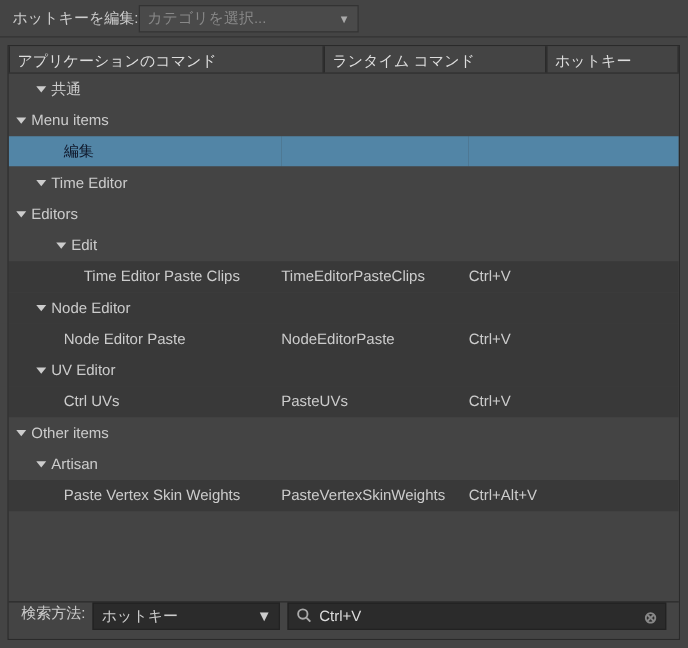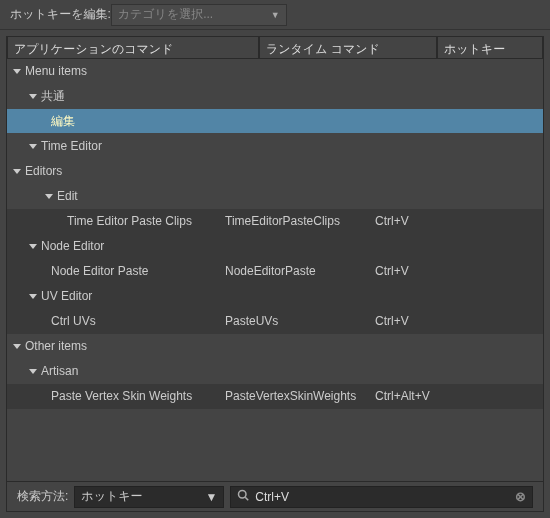--- a/index.html
+++ b/index.html
@@ -20,26 +20,26 @@
 
   .tree{flex:1;background:#444;overflow:hidden;}
   .row{display:flex;align-items:center;height:25px;border-bottom:1px solid rgba(0,0,0,0);}
   .row .cell1{width:218px;display:flex;align-items:center;height:100%;}
   .row .cell2{width:150px;display:flex;align-items:center;height:100%;color:#ccc;}
   .row .cell3{flex:1;display:flex;align-items:center;height:100%;color:#ccc;}
 
   .dark{background:#393939;}
   .light{background:#444;}
   .sel .cell1,.sel .cell2,.sel .cell3{background:#5285a6;}
-  .sel .cell1{color:#fef9c3;}
+  .sel .cell1{color:#0f172a;}
 
   .tri{display:inline-block;width:0;height:0;margin-right:4px;}
   .tri.down{border-left:4px solid transparent;border-right:4px solid transparent;border-top:5px solid #ccc;}
 
-  .bottom{display:flex;align-items:center;height:30px;padding:0 10px;gap:6px;border-top:1px solid #2a2a2a;background:#444;}
+  .bottom{display:flex;align-items:flex-start;height:30px;padding:0 10px;gap:6px;border-top:1px solid #2a2a2a;background:#444;}
   .combo2{display:flex;align-items:center;justify-content:space-between;background:#2b2b2b;border:1px solid #222;height:22px;width:150px;padding:0 6px;color:#ccc;cursor:pointer;}
   .search{flex:1;display:flex;align-items:center;background:#2b2b2b;border:1px solid #222;height:22px;padding:0 6px;gap:4px;}
   .search input{flex:1;background:transparent;border:none;outline:none;color:#ddd;font-size:12px;font-family:inherit;}
   .mag{color:#aaa;font-size:12px;}
   .clear{color:#888;font-size:13px;cursor:pointer;font-weight:bold;}
 </style>
 </head>
 <body>
 
 <div class="topbar">
@@ -53,32 +53,32 @@
 <div class="panel">
   <div class="head">
     <div class="c1">アプリケーションのコマンド</div>
     <div class="c2">ランタイム コマンド</div>
     <div class="c3">ホットキー</div>
   </div>
 
   <div class="tree">
 
     <div class="row light">
+      <div class="cell1" style="padding-left:22px;">
+          <span class="tri down"></span>
+          <span>共通</span>
+        </div>
+      <div class="cell2"></div>
+        <div class="cell3"></div>
+    </div>
+
+    <div class="row light">
       <div class="cell1" style="padding-left:6px;">
           <span class="tri down"></span>
           <span>Menu items</span>
-        </div>
-      <div class="cell2"></div>
-        <div class="cell3"></div>
-    </div>
-
-    <div class="row light">
-      <div class="cell1" style="padding-left:22px;">
-          <span class="tri down"></span>
-          <span>共通</span>
         </div>
       <div class="cell2"></div>
         <div class="cell3"></div>
     </div>
 
     <div class="row sel">
       <div class="cell1" style="padding-left:44px;">
           <span>編集</span>
         </div>
       <div class="cell2"></div>

